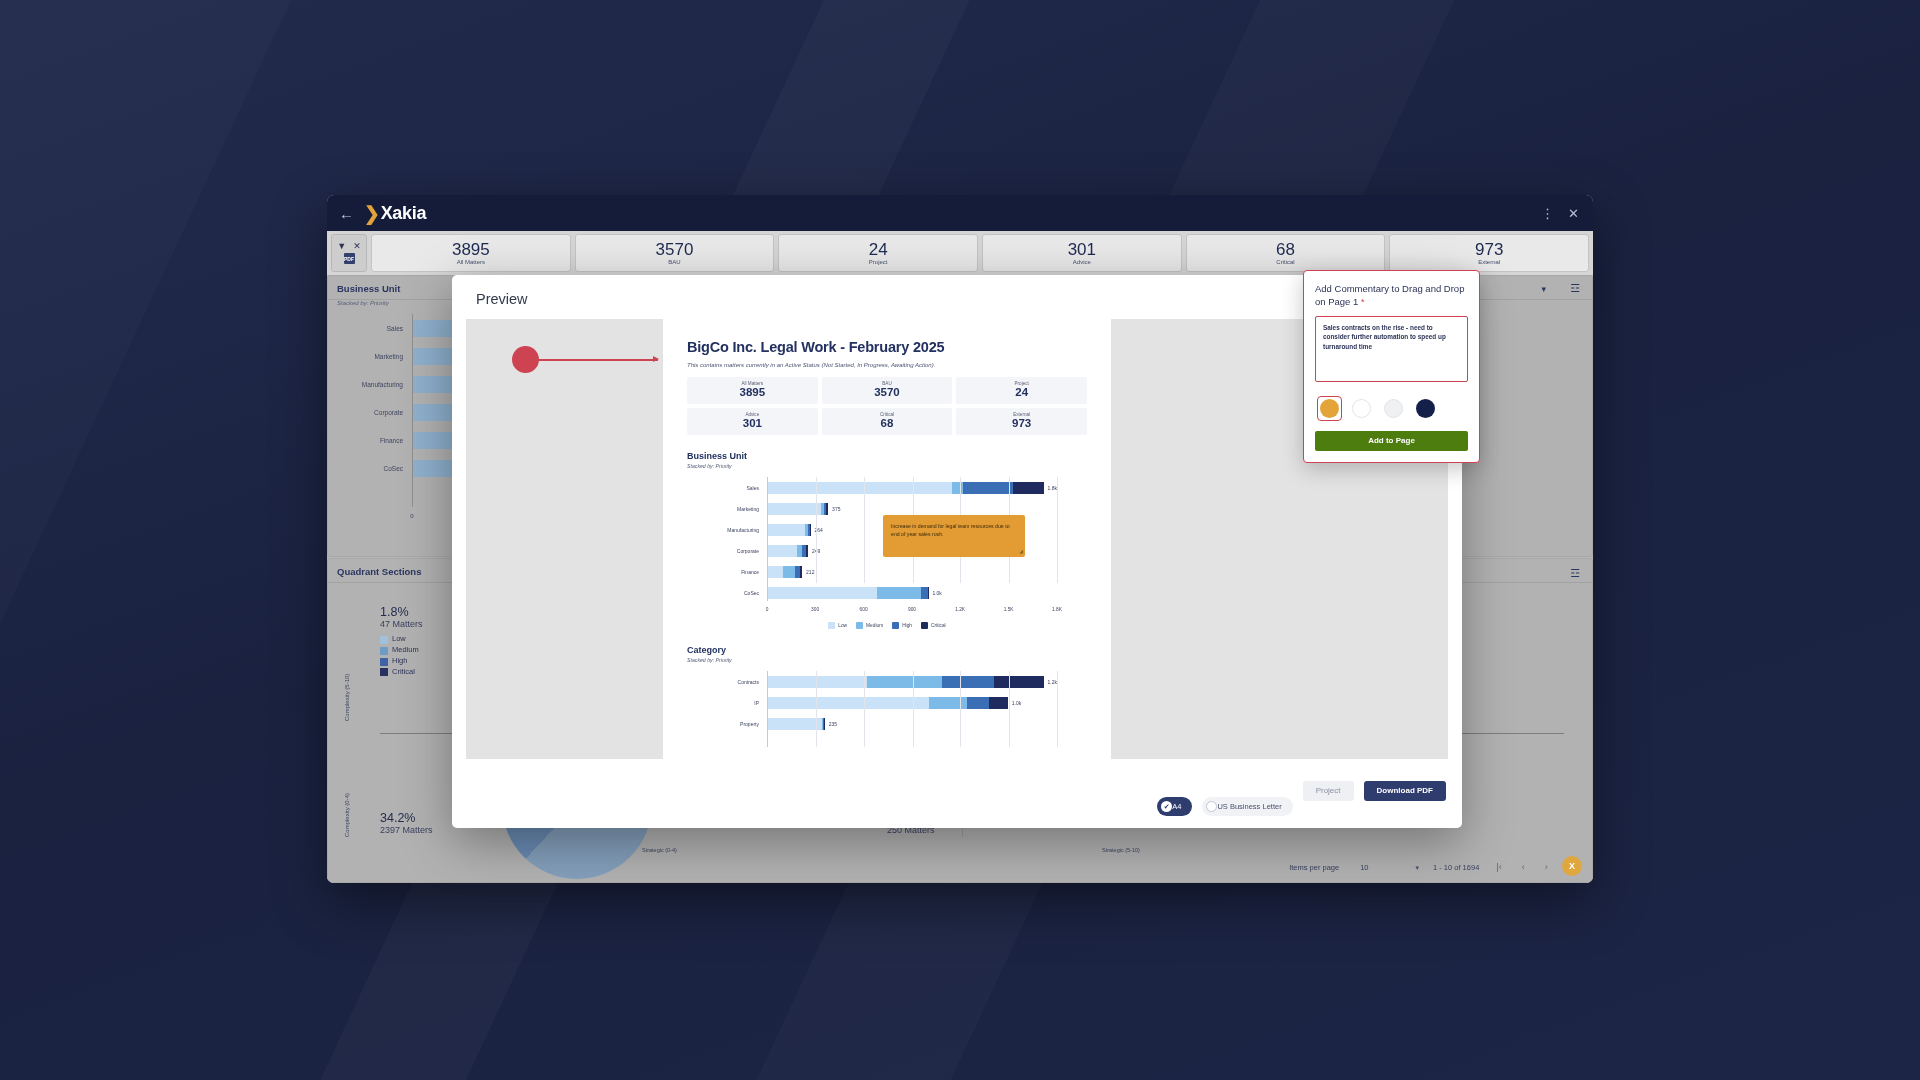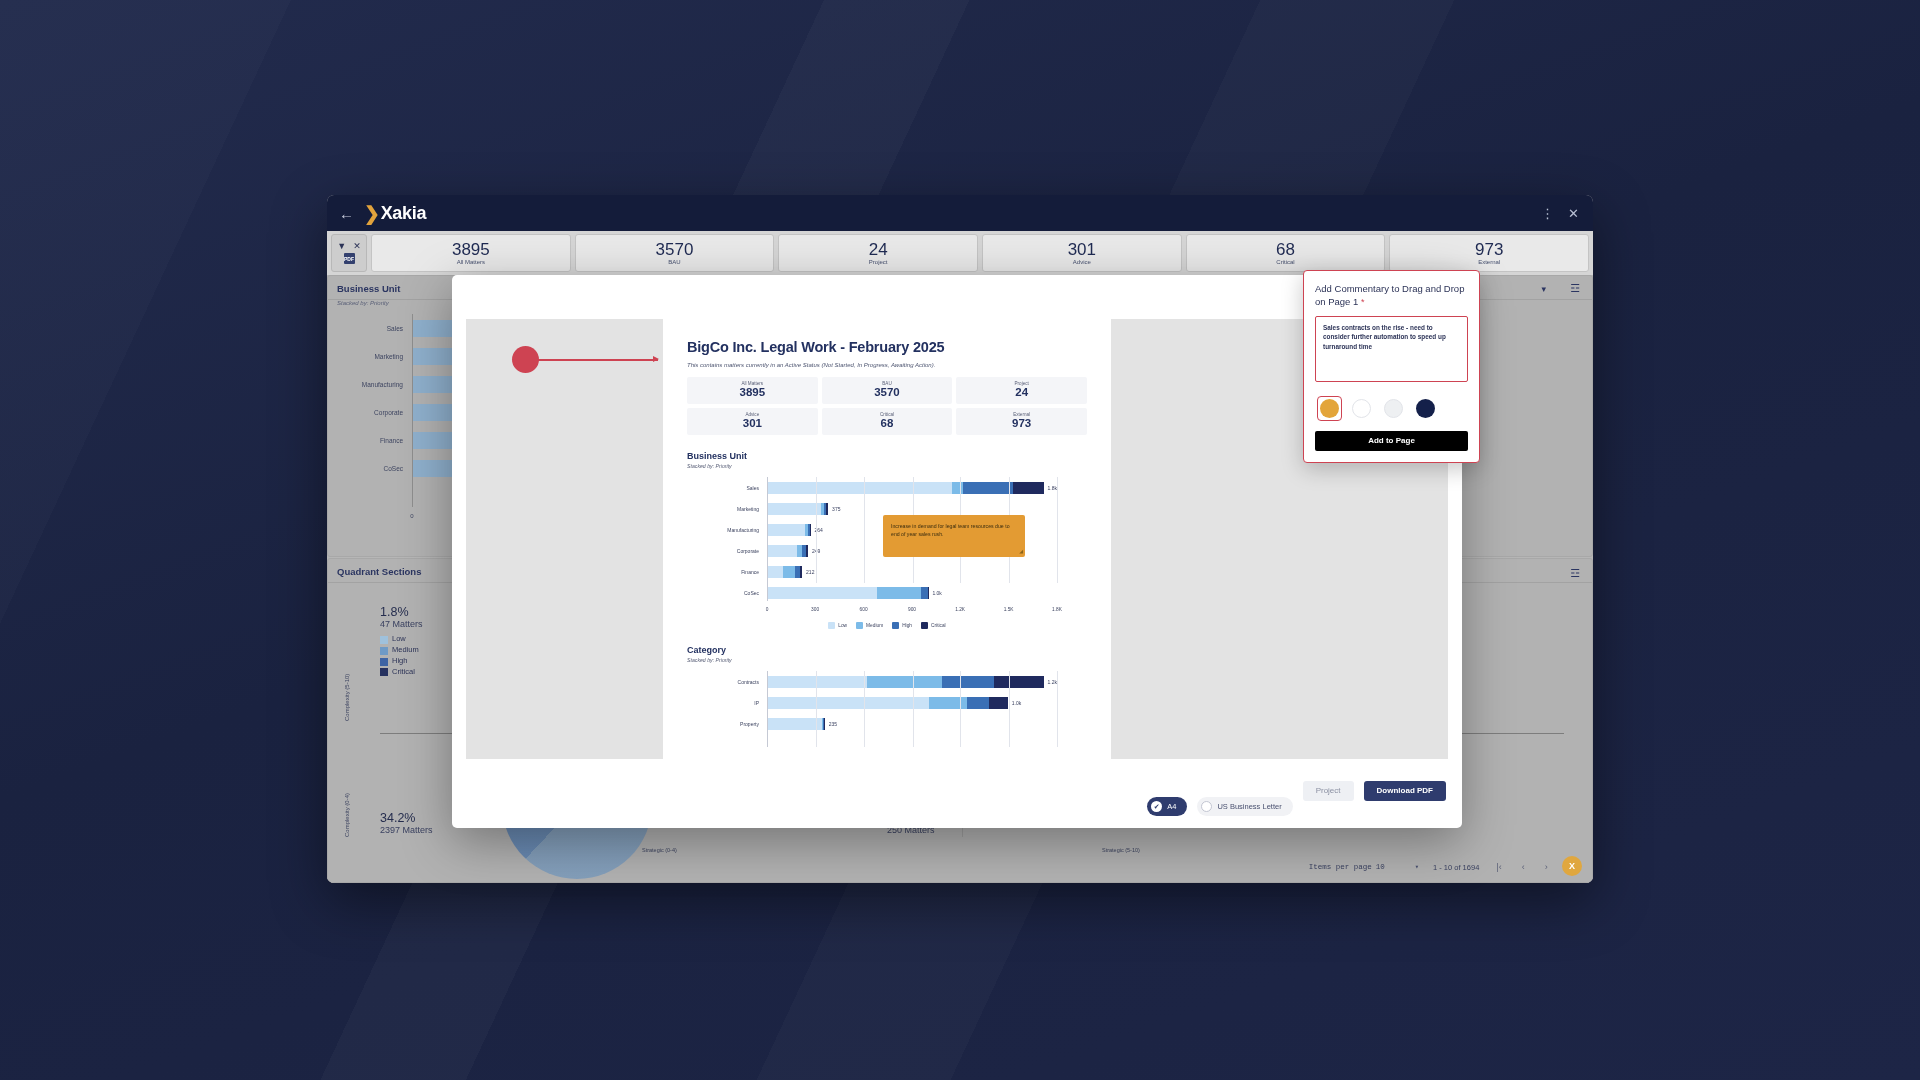--- a/index.html
+++ b/index.html
@@ -130,21 +130,21 @@
   .pie-shape {
     position:absolute; width: 150px; height: 150px; border-radius: 50%;
     background: conic-gradient(#7c9cbd 0 62%, #5d84b4 62% 84%, #3d63a4 84% 95%, #26315f 95% 100%);
     opacity: .85;
   }
   .pager {
     position: absolute; right: 16px; bottom: 10px;
     display: flex; align-items: center; gap: 14px;
     font-size: 7.5px; color: #3a4160;
   }
-  .pager-ctl { display:flex; align-items:flex-end; gap: 4px; font-family: Liberation Mono, monospace; }
+  .pager-ctl { display:flex; align-items:flex-end; gap: 21px; }
   .pager-arrow { font-size: 9px; color: #5a5f77; cursor: pointer; padding: 0 3px;}
   .pg-chev { font-size: 7px; color:#4a5170; }
   .fab {
     position:absolute; right: 10px; bottom: 6px; width: 20px; height: 20px;
     border-radius: 50%; background: #e0a73f; display:flex;align-items:center;justify-content:center;
     color:#fff; font-size:9px; font-weight:bold;
   }
   .top-right-ctl {
     position: absolute; right: 12px; top: 6px; display: flex; align-items: center; gap: 24px;
   }
@@ -243,32 +243,32 @@
     resize: none; outline: none; background: #fff;
   }
   .cp-swatches { display:flex; gap: 7px; margin-top: 10px; padding-left: 2px;}
   .sw {
     width: 19px; height: 19px; border-radius: 50%; cursor: pointer;
   }
   .sw-wrap { padding: 2px; border-radius: 4px; border: 1.4px solid transparent; }
   .sw-wrap.sel { border-color: #ce4352; }
   .cp-btn {
     margin-top: 10px; width: 100%; height: 20px;
-    background: #000000; color: #fff; border: none; border-radius: 2px;
+    background: #4d7c0f; color: #fff; border: none; border-radius: 2px;
     font-size: 8px; font-weight: bold; cursor: pointer;
     font-family: "Liberation Sans", sans-serif;
   }
 
   
   .modal-footer {
     position: absolute; right: 16px; bottom: 12px;
     display: flex; align-items: center; gap: 10px;
   }
   .pill {
-    height: 19px; border-radius: 10px; display:flex; align-items:center; gap:5px;
+    height: 19px; border-radius: 10px; display:flex; align-items:center; 
     padding: 0 11px 0 4px; font-size: 7.5px; cursor: pointer; margin-top: 32px;
   }
   .pill.active { background:#2f3c6e; color:#fff; }
   .pill.inactive { background:#f1f2f5; color:#4a5170; }
   .radio {
     width: 11px; height: 11px; border-radius: 50%; display:flex;
     align-items:center; justify-content:center; font-size: 7px;
   }
   .radio.on { background:#fff; color:#2f3c6e; }
   .radio.off { background:#fff; border:1px solid #c3c6d2; }
@@ -465,20 +465,21 @@
         <span class="pager-arrow">‹</span>
         <span class="pager-arrow">›</span>
         <span class="pager-arrow">›|</span>
       </div>
       <div class="fab">X</div>
     </div>
   </div>
 </div>
 
 <div class="modal">
+  <div class="modal-title">Preview</div>
 
   <div class="modal-canvas">
     <div class="annot-dot"></div>
     <div class="annot-line"></div>
 
     <div class="pdf-page">
       <div class="doc-title">BigCo Inc. Legal Work - February 2025</div>
       <div class="doc-sub">This contains matters currently in an Active Status (Not Started, In Progress, Awaiting Action).</div>
 
       <div class="kpi-grid">

